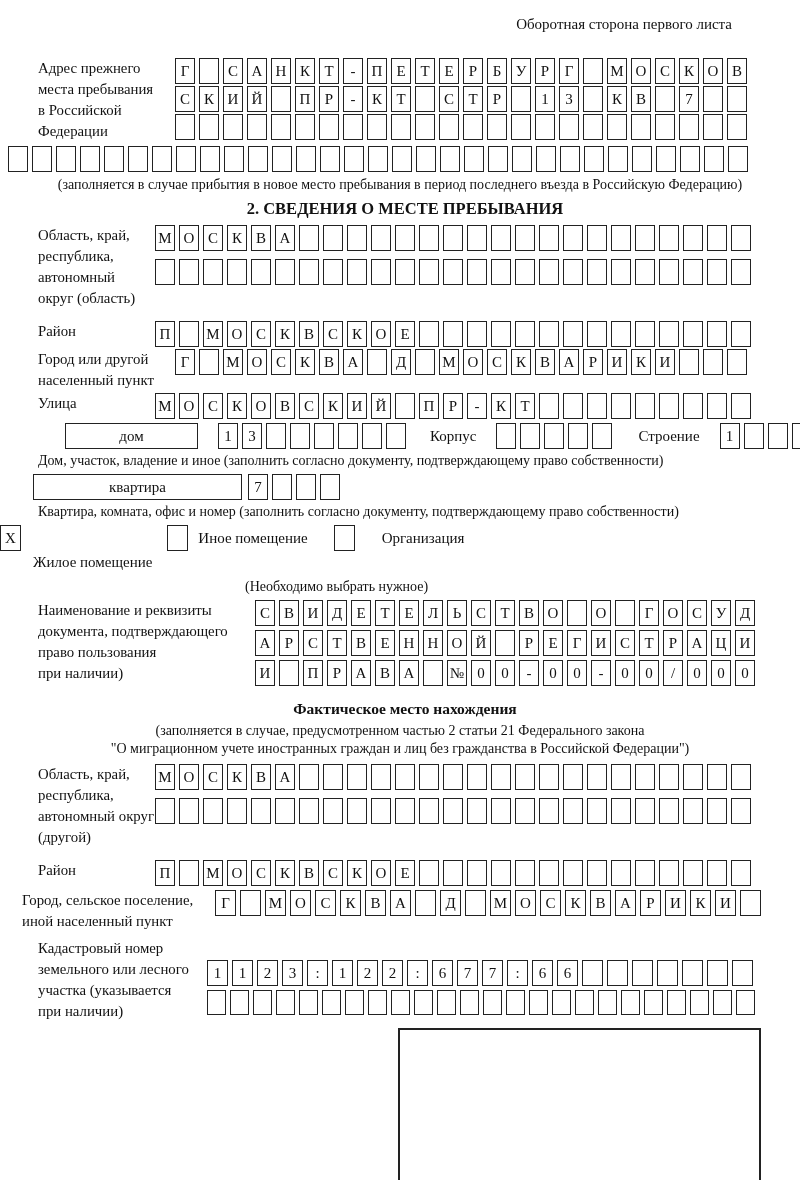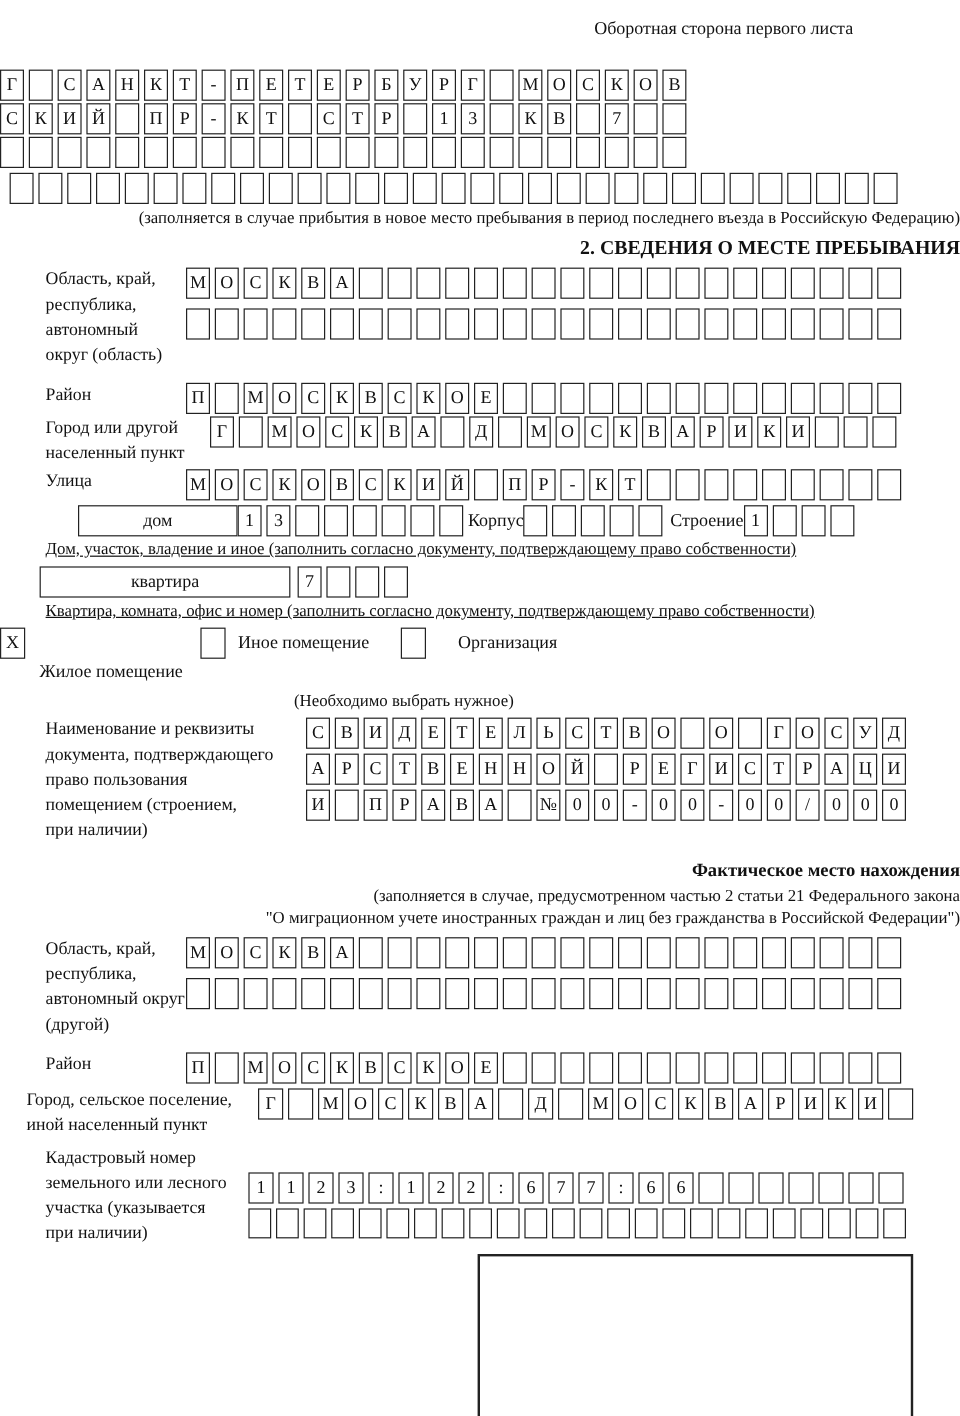--- a/index.html
+++ b/index.html
@@ -1,49 +1,55 @@
 <!DOCTYPE html>
 <html><head>
 <meta charset="utf-8">
 <style>
   html,body{margin:0;padding:0;background:#fff;}
   body{width:800px;height:1180px;overflow:hidden;font-family:"Liberation Serif",serif;color:#111;}
-  .hdr-note{margin-top:16px;padding-right:89px;text-align:right;font-size:15px;}
+  .hdr-note{margin-top:16px;padding-right:68px;text-align:right;font-size:15px;}
   .row{display:flex;align-items:flex-start;}
   .label{flex:none;box-sizing:border-box;padding-left:38px;font-size:14.8px;line-height:21px;}
   .label div{white-space:nowrap;}
   .w155{width:155px}.w175{width:175px}.w215{width:215px;padding-left:22px}.w255{width:255px}.w207{width:207px}
   .boxes{display:flex;gap:4px;flex:none;}
   .cbox{flex:none;box-sizing:border-box;width:20px;height:26px;border:1.7px solid #222;
         display:flex;align-items:center;justify-content:center;font-size:15px;background:#fff;}
   .boxes.wide .cbox{width:21px;}
   .boxes.narrow{gap:4px}.boxes.narrow .cbox{width:19px;height:25px;}
   .stack{display:flex;flex-direction:column;gap:8px;}
   .stack4{display:flex;flex-direction:column;gap:4px;}
   .caption{font-size:14px;line-height:18px;}
-  .center{text-align:right;}
+  .center{text-align:center;}
   .bold{font-weight:bold;padding-left:10px;}
   .bigbox{flex:none;box-sizing:border-box;height:26px;border:1.7px solid #222;display:flex;
           align-items:center;justify-content:center;font-size:15px;}
   .inline-lbl{font-size:15px;line-height:26px;white-space:nowrap;}
   .chk{flex:none;box-sizing:border-box;width:21px;height:26px;border:1.7px solid #222;display:flex;
        align-items:center;justify-content:center;font-size:15px;}
   .stamp-box{box-sizing:border-box;width:363px;height:178px;border:2px solid #222;margin-left:398px;}
   .mt2{margin-top:2px}.mt4{margin-top:4px}.mt6{margin-top:6px}.mt12{margin-top:12px}
   .s2title{font-size:16.5px;margin-top:5px;}
   .facttitle{font-size:15.5px;margin-top:14px;}
   .note-small{font-size:14px;line-height:19px;}
-  .capleft{padding-left:38px;font-size:14px;line-height:18px;margin-top:3px;text-decoration:underline;}
+  .capleft{padding-left:38px;font-size:14px;line-height:18px;margin-top:3px;}
 </style>
 </head>
 <body>
 
 <div class="hdr-note">Оборотная сторона первого листа</div>
 
 <div class="row" style="margin-top:25px;">
+  <div class="label w175">
+    <div>Адрес прежнего</div>
+    <div>места пребывания</div>
+    <div>в Российской</div>
+    <div>Федерации</div>
+  </div>
   <div class="stack" style="gap:2px;">
     <div class="boxes">
         <div class="cbox">Г</div>
         <div class="cbox"></div>
         <div class="cbox">С</div>
         <div class="cbox">А</div>
         <div class="cbox">Н</div>
         <div class="cbox">К</div>
         <div class="cbox">Т</div>
         <div class="cbox">-</div>
@@ -308,21 +314,21 @@
       <div class="cbox"></div>
       <div class="cbox"></div>
       <div class="cbox"></div>
       <div class="cbox"></div>
       <div class="cbox"></div>
       <div class="cbox"></div>
       <div class="cbox"></div>
     </div>
 </div>
 
-<div class="row mt4" style="margin-left:65px;gap:0;">
+<div class="row mt4" style="margin-left:65px;gap:20px;">
   <div class="bigbox" style="width:133px;">дом</div>
   <div class="boxes">
       <div class="cbox">1</div>
       <div class="cbox">3</div>
       <div class="cbox"></div>
       <div class="cbox"></div>
       <div class="cbox"></div>
       <div class="cbox"></div>
       <div class="cbox"></div>
       <div class="cbox"></div>
@@ -364,21 +370,20 @@
   <div class="chk" style="margin-left:26px;"></div>
   <div class="inline-lbl" style="margin-left:27px;">Организация</div>
 </div>
 <div class="note-small" style="margin-left:245px;margin-top:2px;">(Необходимо выбрать нужное)</div>
 
 <div class="row mt4">
   <div class="label w255">
     <div>Наименование и реквизиты</div>
     <div>документа, подтверждающего</div>
     <div>право пользования</div>
-    <div>помещением (строением,</div>
     <div>при наличии)</div>
   </div>
   <div class="stack4">
     <div class="boxes">
         <div class="cbox">С</div>
         <div class="cbox">В</div>
         <div class="cbox">И</div>
         <div class="cbox">Д</div>
         <div class="cbox">Е</div>
         <div class="cbox">Т</div>

